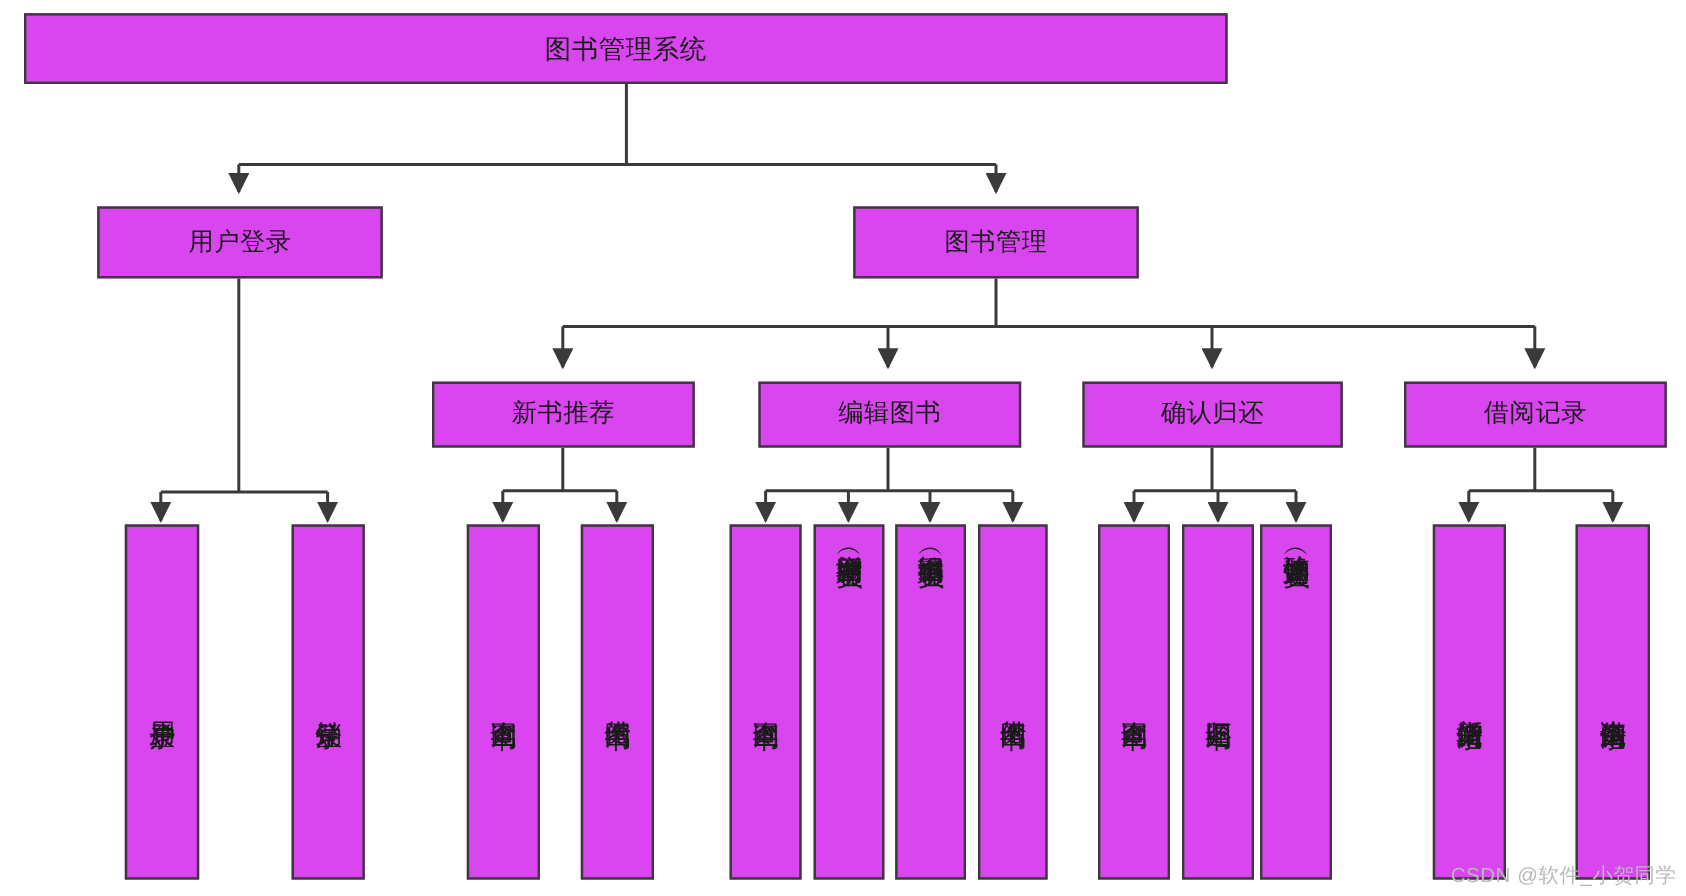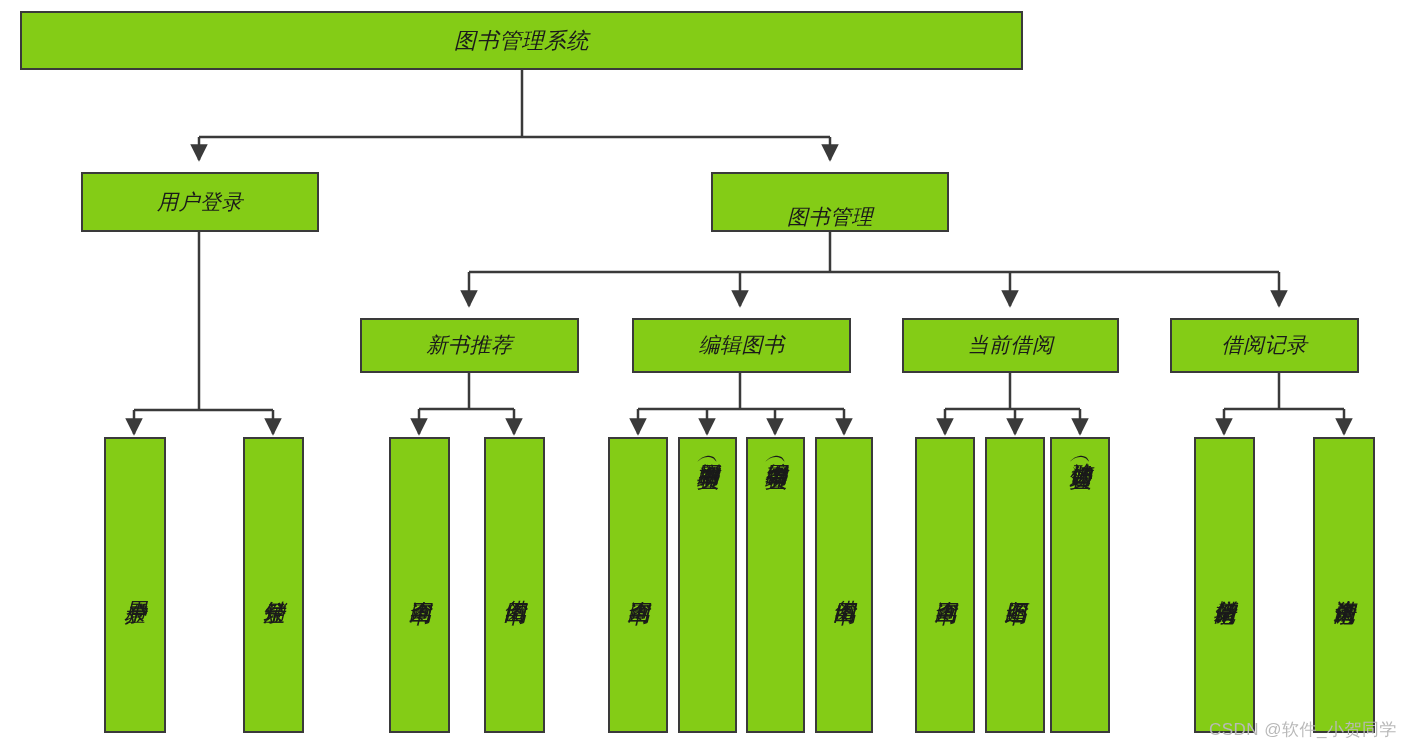--- a/index.html
+++ b/index.html
@@ -21,27 +21,26 @@
     position: absolute;
     left: 0;
     top: 0;
     width: 1405px;
     height: 747px;
     pointer-events: none;
   }
   .node {
     position: absolute;
     box-sizing: border-box;
-    background: #84cc16;
+    background: #d946ef;
     border: 2px solid #3a3a3a;
     display: flex;
     align-items: center;
     justify-content: center;
     color: #1a1a1a;
-    font-style: italic;
   }
   .node .lbl {
     display: block;
     text-align: center;
     line-height: 1.18;
   }
   .node.horiz .lbl {
     font-size: 21px;
     letter-spacing: 0.5px;
   }
@@ -131,34 +130,34 @@
     </g>
   </svg>
 
   <div class="node root horiz" style="left:20px; top:11px; width:1003px; height:59px;">
     <span class="lbl">图书管理系统</span>
   </div>
 
   <div class="node horiz" style="left:81px; top:172px; width:238px; height:60px;">
     <span class="lbl">用户登录</span>
   </div>
-  <div class="node horiz" style="left:711px; top:172px; width:238px; height:60px;align-items:flex-end;">
+  <div class="node horiz" style="left:711px; top:172px; width:238px; height:60px;">
     <span class="lbl">图书管理</span>
   </div>
 
   <div class="node horiz" style="left:360px; top:318px; width:219px; height:55px;">
     <span class="lbl">新书推荐</span>
   </div>
   <div class="node horiz" style="left:632px; top:318px; width:219px; height:55px;">
     <span class="lbl">编辑图书</span>
   </div>
   <div class="node horiz" style="left:902px; top:318px; width:217px; height:55px;">
-    <span class="lbl">当前借阅</span>
-  </div>
-  <div class="node horiz" style="left:1170px; top:318px; width:189px; height:55px;">
+    <span class="lbl">确认归还</span>
+  </div>
+  <div class="node horiz" style="left:1170px; top:318px; width:219px; height:55px;">
     <span class="lbl">借阅记录</span>
   </div>
 
   <div class="node vert center" style="left:104px; top:437px; width:62px; height:296px;">
     <span class="lbl">用户登录</span>
   </div>
   <div class="node vert center" style="left:243px; top:437px; width:61px; height:296px;">
     <span class="lbl">注销登录</span>
   </div>
 

